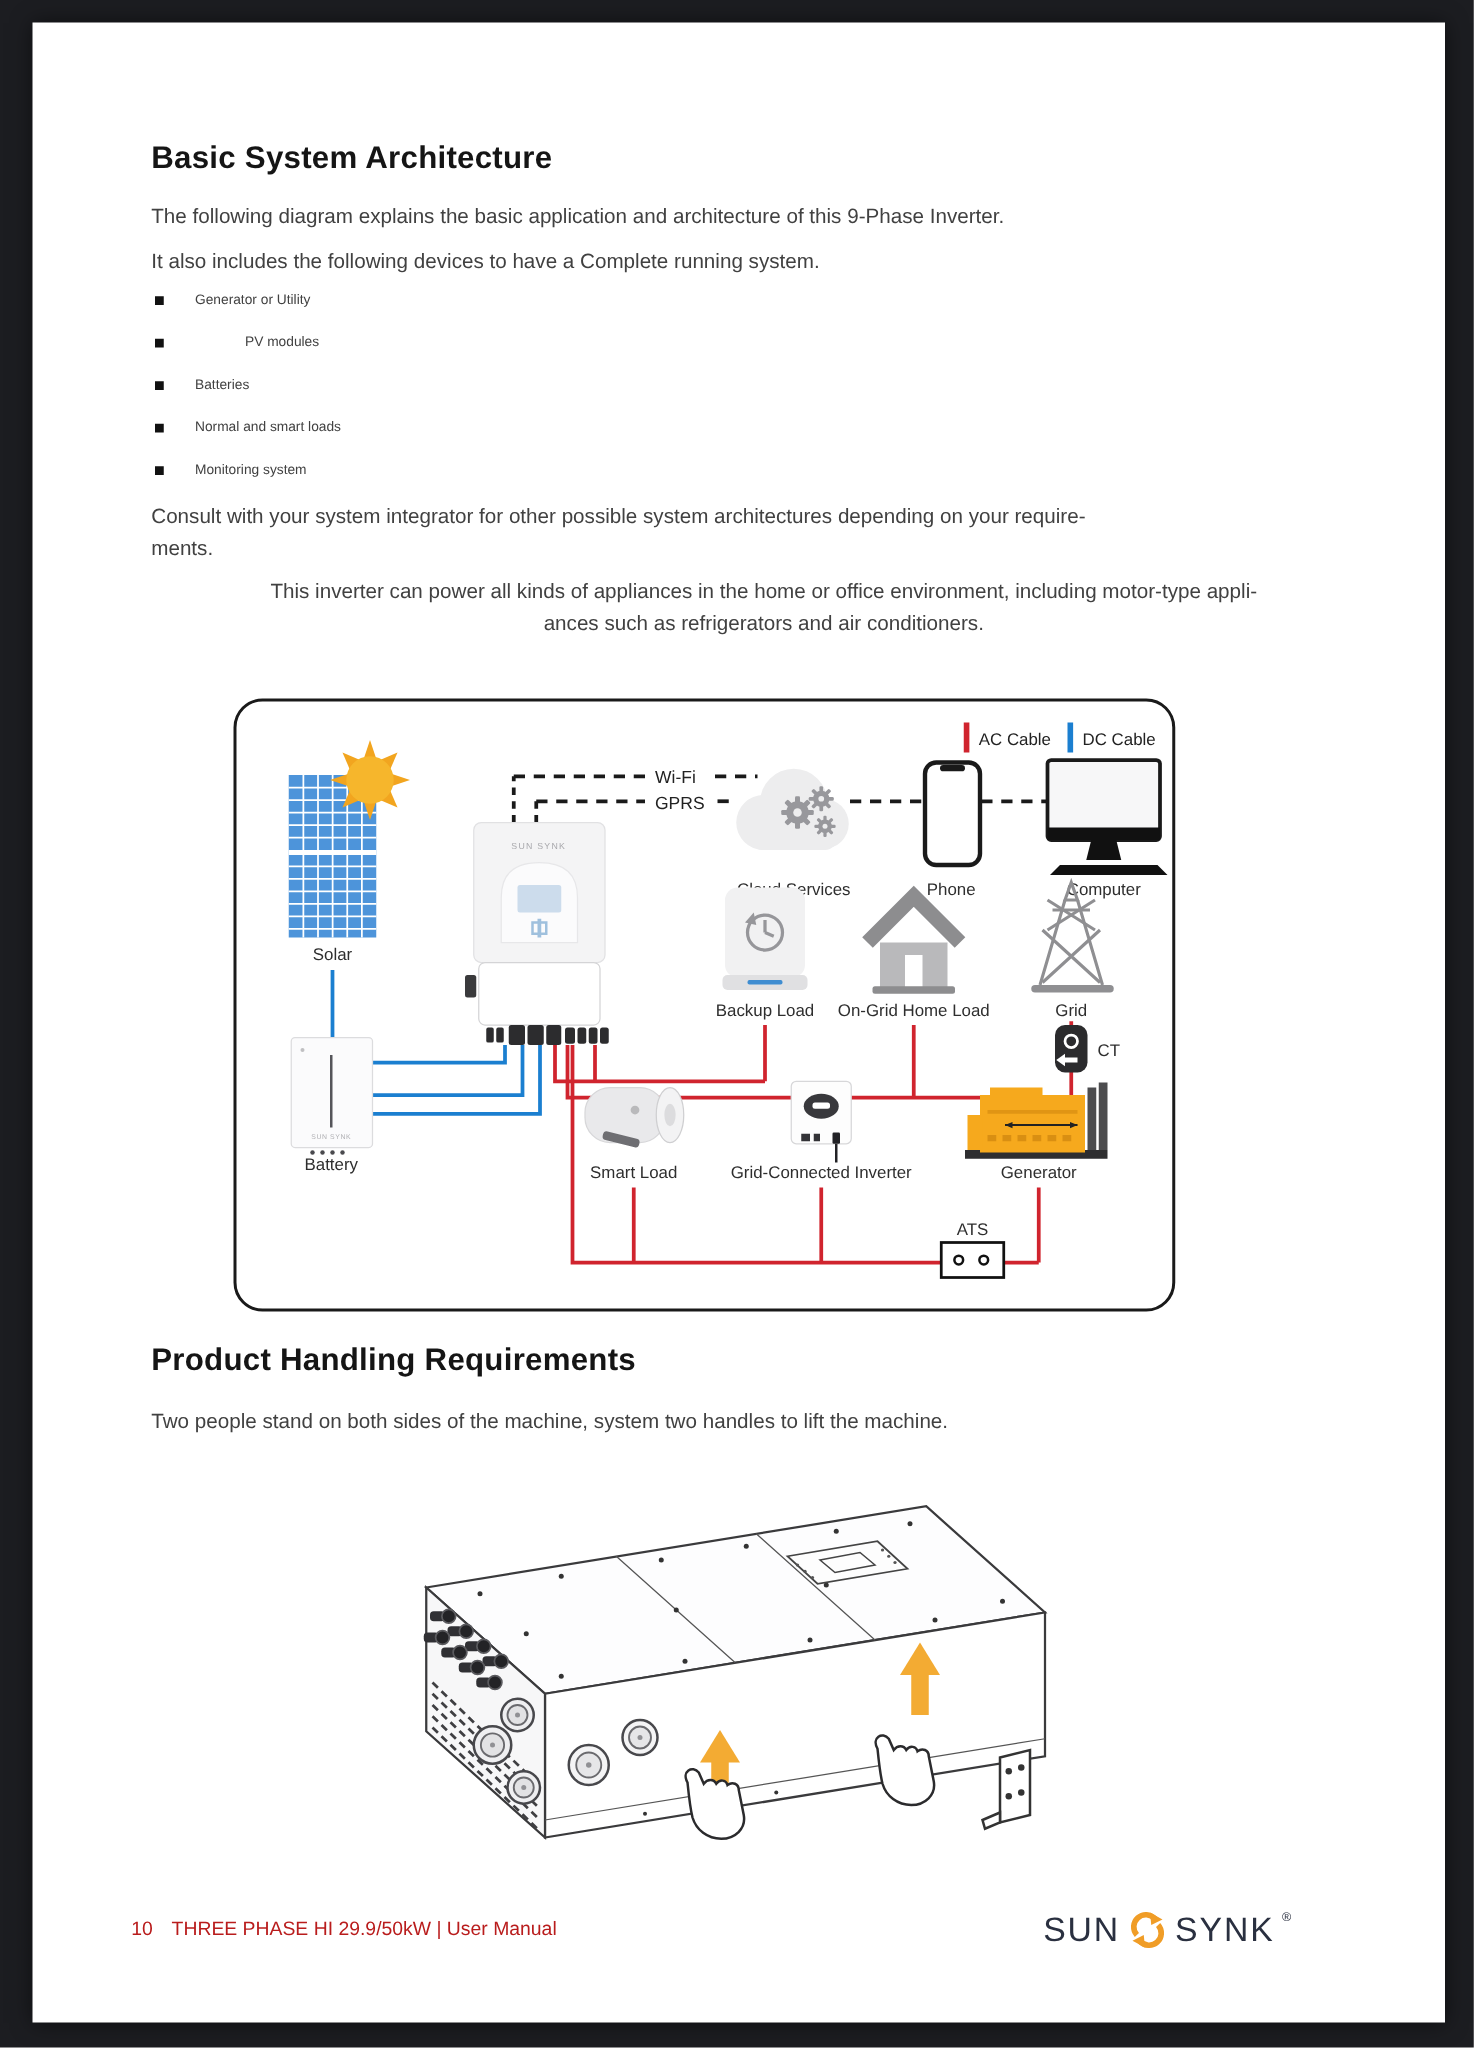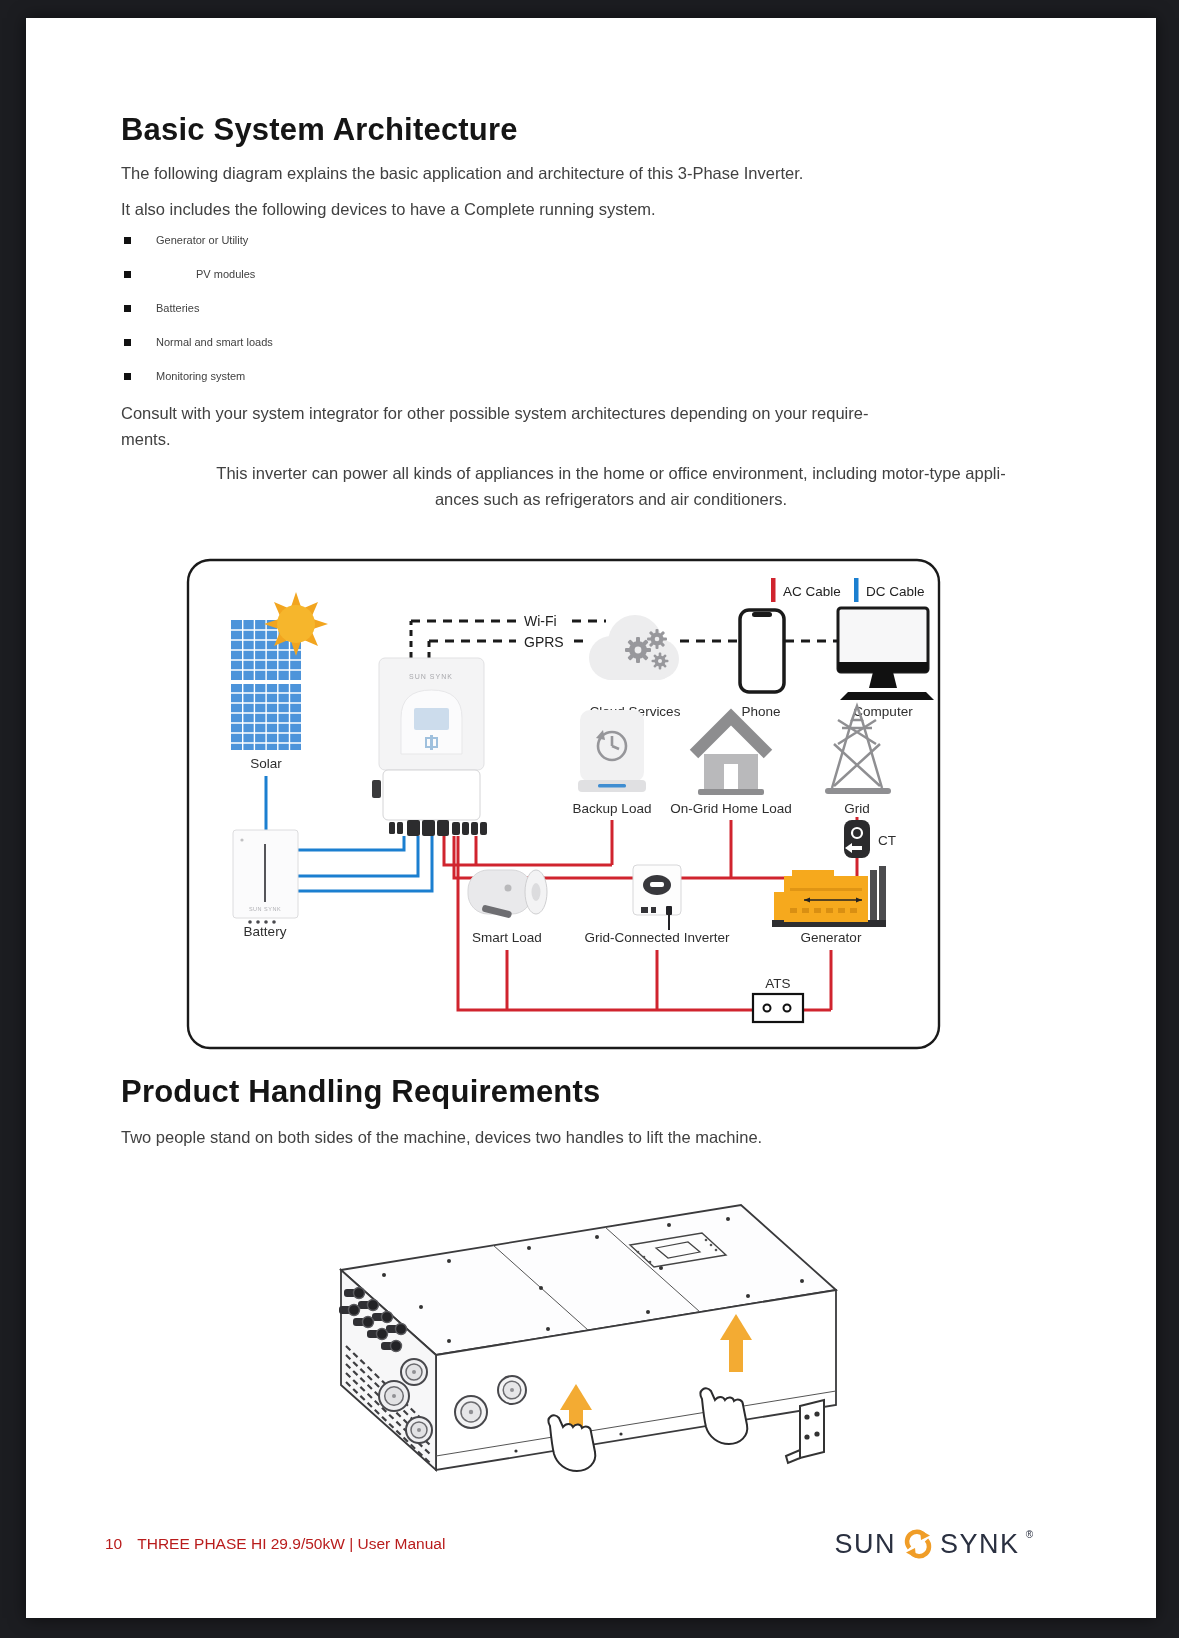--- a/index.html
+++ b/index.html
@@ -11,21 +11,21 @@
     position:relative;
   }
   .page{
     position:absolute;left:26px;top:18px;
     width:1130px;height:1600px;
     background:#ffffff;
     box-shadow:0 0 16px rgba(0,0,0,.55);
   }
   .abs{position:absolute;}
   h1.doc-h{
-    margin:0;font-size:31px;font-weight:bold;color:#151515;letter-spacing:.2px;
+    margin:0;font-size:25px;font-weight:bold;color:#151515;letter-spacing:.2px;
   }
   .body-text{font-size:16.5px;color:#414141;line-height:26px;}
   .bullet-row{display:flex;align-items:flex-start;}
   .bullet-sq{width:7px;height:7px;background:#111;margin-top:7px;flex:0 0 auto;}
   .bullet-label{margin-left:25px;font-size:11px;color:#414141;line-height:21px;}
   svg text{font-family:"Liberation Sans", sans-serif;}
   .diag-label{font-size:13.5px;fill:#2e2e2e;}
   .legend-label{font-size:13.5px;fill:#222;}
   .net-label{font-size:14px;fill:#222;}
   .caption{
@@ -39,21 +39,21 @@
   .brand{display:flex;align-items:center;gap:5px;}
   .brand-word{font-size:27px;color:#2a3040;letter-spacing:1.5px;font-weight:500;}
   .brand-reg{font-size:10px;color:#2a3040;vertical-align:super;position:relative;top:-10px;left:1px;}
 </style>
 </head>
 <body>
 
 <div class="page">
 
   <h1 class="doc-h abs" style="left:95px;top:94px;">Basic System Architecture</h1>
-  <div class="body-text abs" style="left:95px;top:142px;width:960px;">The following diagram explains the basic application and architecture of this 3-Phase Inverter.</div>
+  <div class="body-text abs" style="left:95px;top:142px;width:960px;">The following diagram explains the basic application and architecture of this 9-Phase Inverter.</div>
   <div class="body-text abs" style="left:95px;top:178px;width:960px;">It also includes the following devices to have a Complete running system.</div>
 
   <div class="abs" style="left:98px;top:212px;width:700px;">
     <div class="bullet-row" style="margin-bottom:13px;">
       <span class="bullet-sq"></span>
       <span class="bullet-label">Generator or Utility</span>
     </div>
     <div class="bullet-row" style="margin-bottom:13px;gap:40px;">
       <span class="bullet-sq"></span>
       <span class="bullet-label">PV modules</span>
@@ -313,21 +313,21 @@
 
     <text x="592" y="430" text-anchor="middle" class="diag-label">ATS</text>
     <g>
       <rect x="567" y="436" width="50" height="28" fill="#ffffff" stroke="#111111" stroke-width="2.2"></rect>
       <circle cx="581" cy="450" r="3.5" fill="#ffffff" stroke="#111111" stroke-width="2"></circle>
       <circle cx="601" cy="450" r="3.5" fill="#ffffff" stroke="#111111" stroke-width="2"></circle>
     </g>
   </svg>
 
   <h1 class="doc-h abs" style="left:95px;top:1056px;">Product Handling Requirements</h1>
-  <div class="body-text abs" style="left:95px;top:1106px;width:980px;">Two people stand on both sides of the machine, devices two handles to lift the machine.</div>
+  <div class="body-text abs" style="left:95px;top:1106px;width:980px;">Two people stand on both sides of the machine, system two handles to lift the machine.</div>
 
   <svg class="abs" style="left:240px;top:1142px;" width="620" height="330" viewBox="0 0 620 330">
     <defs>
       <path id="hand" d="M284 266 c-5 -9 4 -14 9 -8 l4 9 c3 -4 8 -4 10 0 c3 -4 8 -3 9 1 c4 -3 9 -1 9 4 l4 20 c2 11 -7 19 -18 19 c-11 0 -20 -7 -23 -17 c-2 -8 -3 -18 -4 -28 z"></path>
       <g id="lift-arrow">
         <rect x="-7" y="-34" width="14" height="34"></rect>
         <polygon points="-16,-32 16,-32 0,-58"></polygon>
       </g>
     </defs>
 

